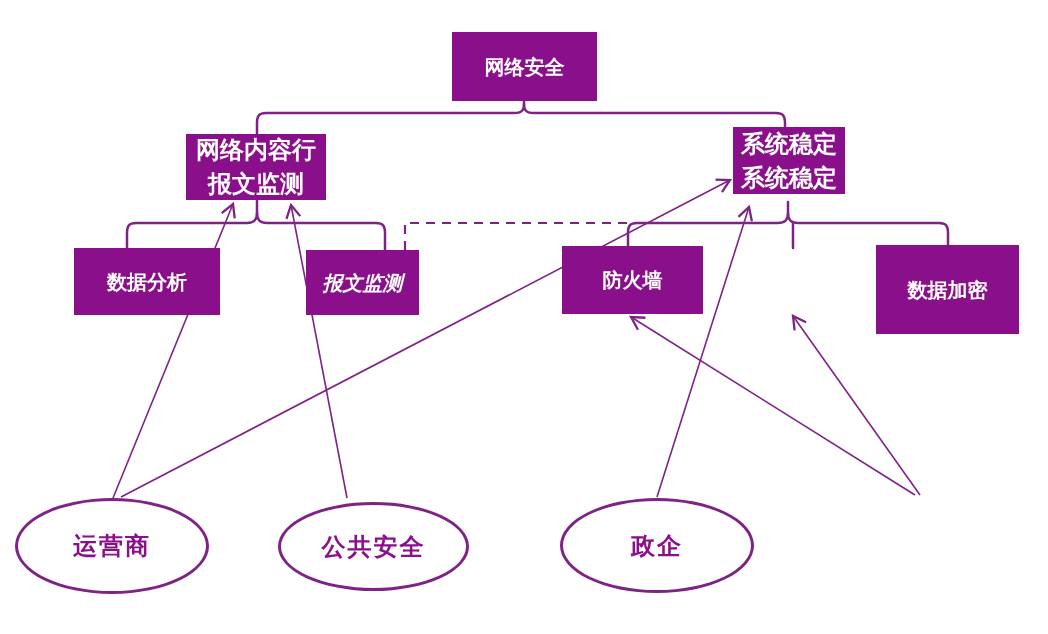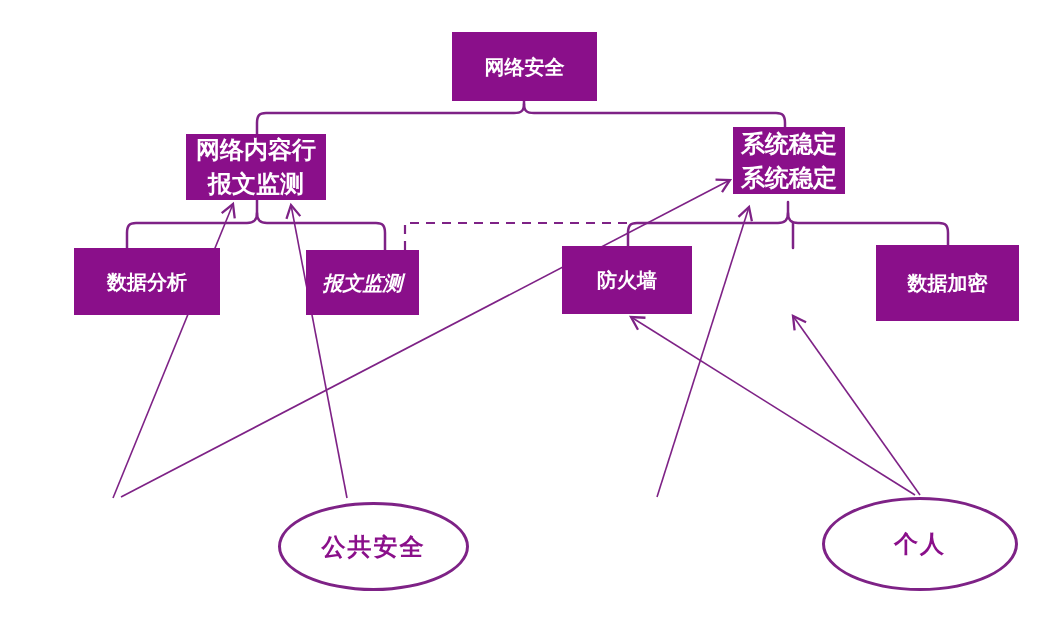--- a/index.html
+++ b/index.html
@@ -14,23 +14,23 @@
     font-weight:bold;text-align:center;box-sizing:border-box;
   }
   .node .ln{display:block;line-height:1.4;}
   .f20{font-size:20px;}
   .f19{font-size:24px;}
   .n-root{left:452px;top:32px;width:145px;height:69px;}
   .n-content{left:186px;top:134px;width:140px;height:66px;}
   .n-system{left:733px;top:127px;width:112px;height:67px;}
   .n-analysis{left:74px;top:248px;width:146px;height:67px;}
   .n-packet{left:306px;top:250px;width:113px;height:65px;font-style:italic;}
-  .n-firewall{left:562px;top:246px;width:130px;height:68px;}
+  .n-firewall{left:562px;top:246px;width:141px;height:68px;}
   .n-antivirus{left:723px;top:248px;width:137px;height:65px;}
-  .n-encrypt{left:876px;top:245px;width:143px;height:76px;}
+  .n-encrypt{left:876px;top:245px;width:143px;height:89px;}
   .oval{
     position:absolute;z-index:2;background:#ffffff;border:3px solid #7E2286;border-radius:50%;
     display:flex;align-items:center;justify-content:center;
     color:#8A0F8A;font-weight:bold;font-size:24px;box-sizing:border-box;letter-spacing:2px;
   }
   .o-operator{left:15px;top:498px;width:194px;height:96px;}
   .o-public{left:278px;top:502px;width:191px;height:89px;}
   .o-gov{left:560px;top:498px;width:194px;height:95px;}
   .o-personal{left:822px;top:497px;width:196px;height:94px;}
 </style>
@@ -89,20 +89,23 @@
   <div class="node n-packet f20">
     <span class="ln">报文监测</span>
   </div>
   <div class="node n-firewall f20">
     <span class="ln">防火墙</span>
   </div>
   <div class="node n-encrypt f20">
     <span class="ln">数据加密</span>
   </div>
 
+  <div class="oval o-operator">
+    <span>运营商</span>
+  </div>
   <div class="oval o-public">
     <span>公共安全</span>
   </div>
-  <div class="oval o-personal">
-    <span>个人</span>
+  <div class="oval o-gov">
+    <span>政企</span>
   </div>
 
 </div>
 
 </body></html>

